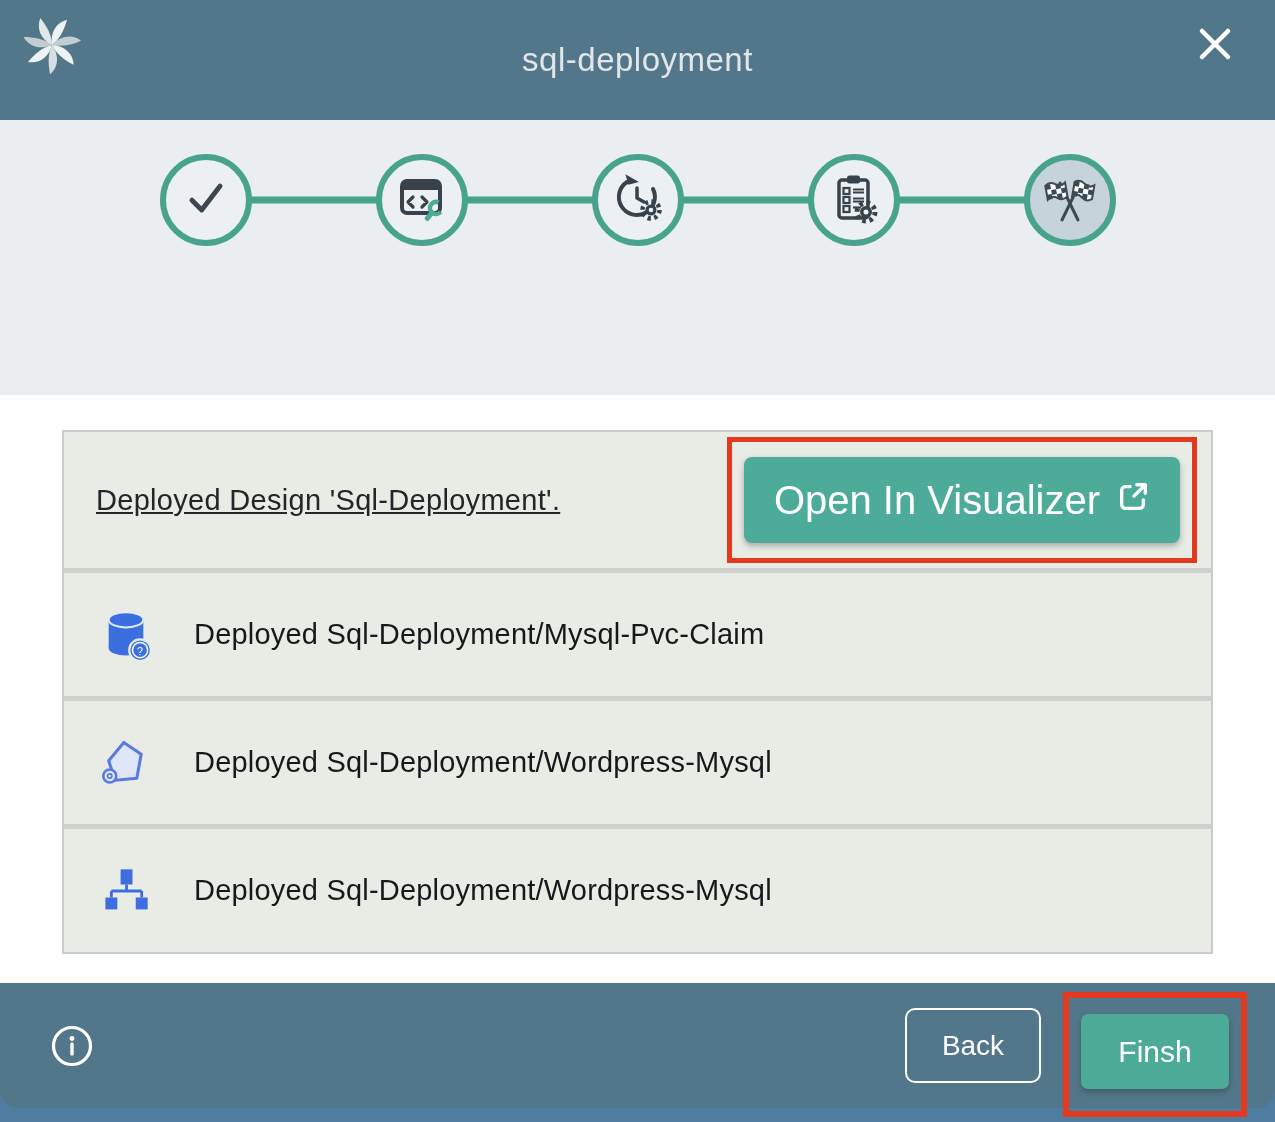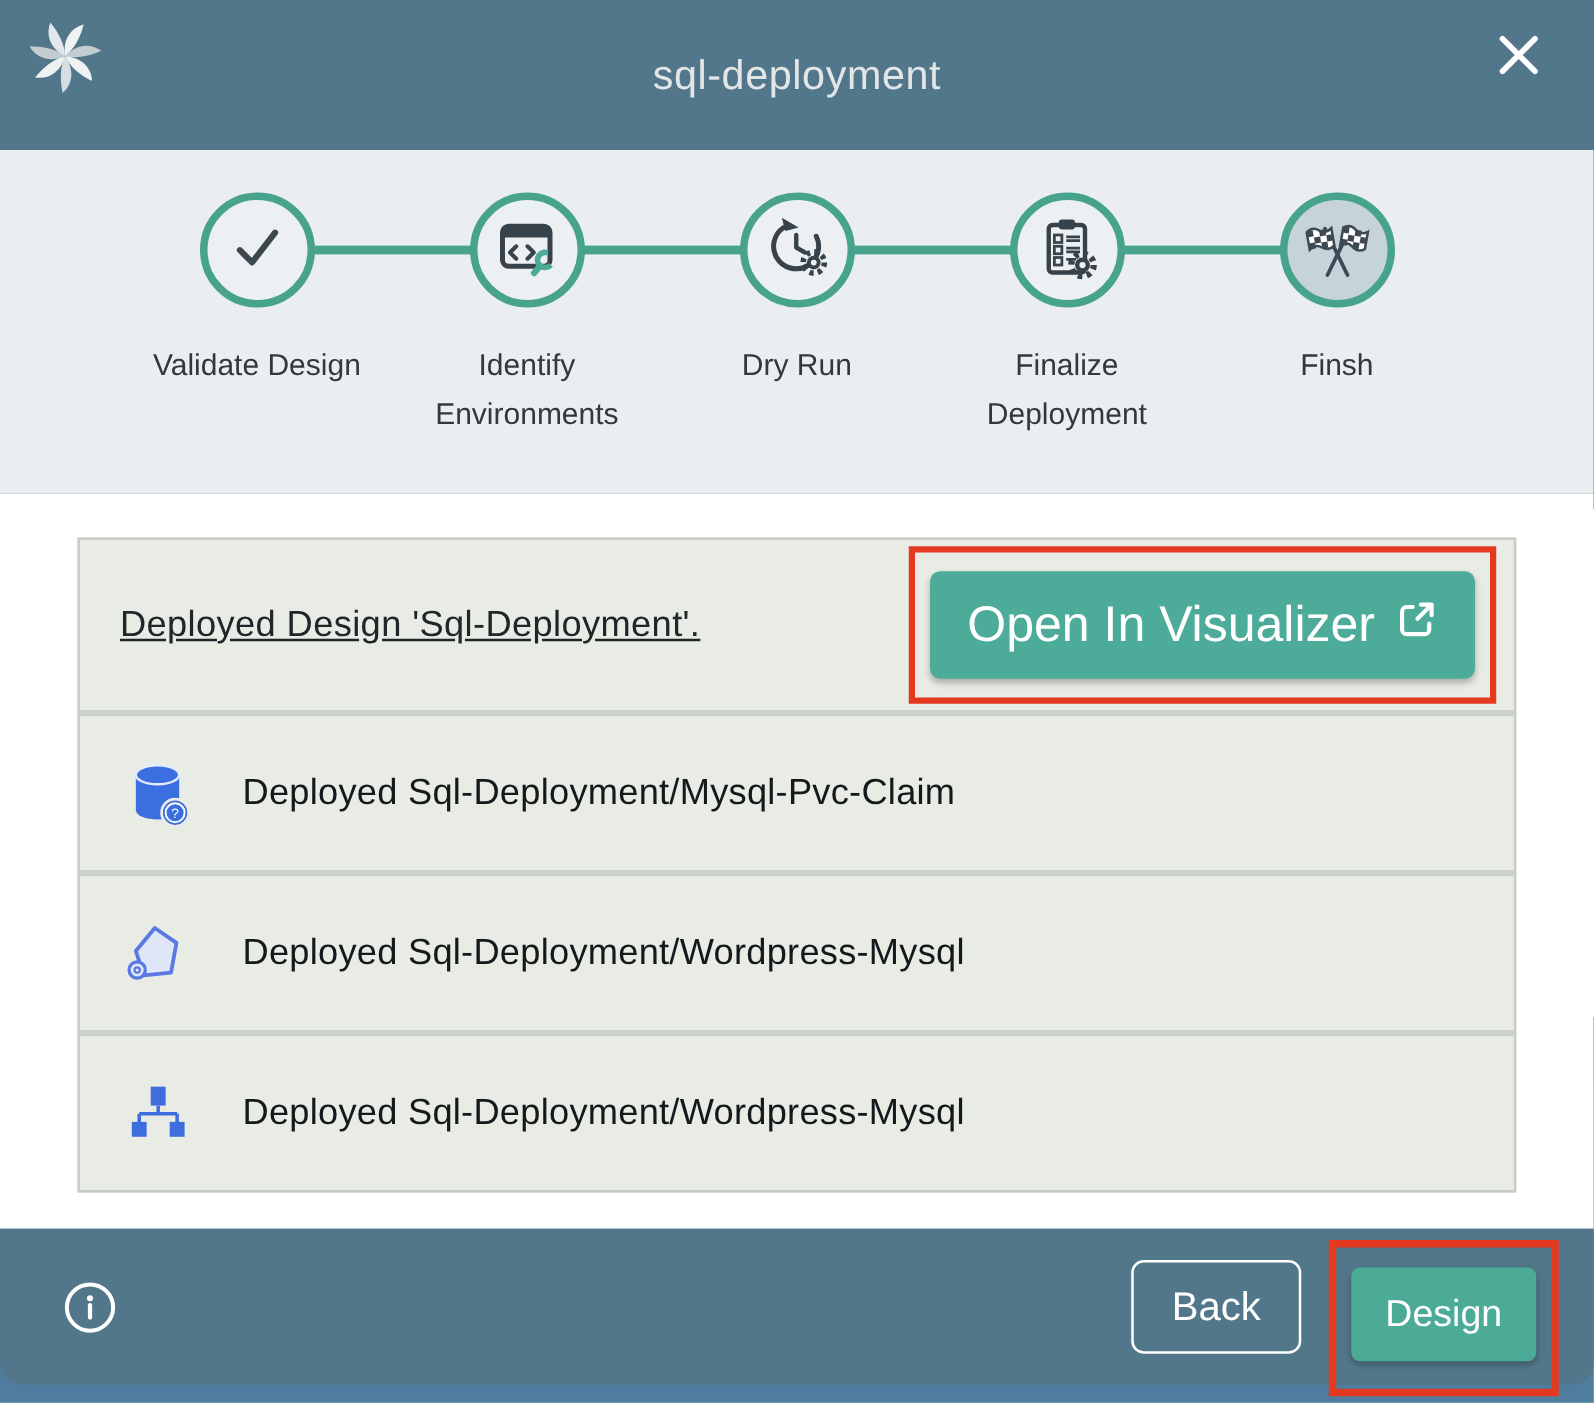--- a/index.html
+++ b/index.html
@@ -1,18 +1,18 @@
 <!DOCTYPE html>
 <html><head>
 <meta charset="utf-8">
 <style>
   * { margin:0; padding:0; box-sizing:border-box; }
   body { font-family:"Liberation Sans", sans-serif; }
   .screen{ position:relative; width:1275px; height:1122px; background:#4f7da0; overflow:hidden; }
-  .modal{ position:absolute; left:0; top:0; width:1275px; height:884px; background:#0f766e;
+  .modal{ position:absolute; left:0; top:0; width:1275px; height:884px; background:#1d4ed8;
           border-radius:0 0 18px 18px; overflow:visible;padding-left:44px; }
 
   
   .header{ position:absolute; left:0; top:0; width:100%; height:120px; background:#53778a;
            display:flex; align-items:center; }
   .logo{ position:absolute; left:22px; top:12px; width:60px; height:64px; }
   .title{ width:100%; text-align:center; color:#e2e6e8; font-size:33px; letter-spacing:.5px; }
   .close-btn{ position:absolute; right:40px; top:24px; width:40px; height:40px; cursor:pointer;
               background:none; border:none; display:flex; align-items:center; justify-content:center; }
 
@@ -43,21 +43,21 @@
   .row.item-row{ height:123px; padding:0 24px 0 36px; gap:42px; }
   .item-icon{ width:52px; height:52px; flex:0 0 52px; }
   .item-text{ font-size:29px; color:#15191c; letter-spacing:.2px; }
 
   
   .footer{ position:absolute; left:0; top:983px; width:100%; height:125px; background:#53778a;
            border-radius:0 0 18px 18px; display:flex; align-items:center; padding:0 28px; }
   .info-btn{ margin-left:22px; background:none; border:none; cursor:pointer; width:44px; height:44px; }
   .footer-spacer{ flex:1; }
   .back-btn{ width:136px; height:75px; background:transparent; border:2.5px solid #ffffff;
-             border-radius:10px; color:#ffffff; font-size:32px; font-family:"Liberation Sans",sans-serif;
+             border-radius:10px; color:#ffffff; font-size:28px; font-family:"Liberation Sans",sans-serif;
              cursor:pointer; }
   .annotation-finish{ margin-left:22px; border:6px solid #e5391f; padding:16px 12px 22px;
                       transform:translateY(9px); }
   .finish-btn{ width:148px; height:75px; background:#4bab97; border:none; border-radius:7px;
                color:#ffffff; font-size:30px; font-family:"Liberation Sans",sans-serif; cursor:pointer;
                box-shadow:0 3px 6px rgba(0,0,0,.25); }
 </style>
 </head>
 <body>
 
@@ -188,27 +188,20 @@
                     <rect x="15" y="7" width="5" height="5"></rect>
                   <rect x="0" y="11" width="5" height="5"></rect>
                     <rect x="10" y="12" width="5" height="5"></rect>
                 </g>
               </g>
             </svg>
           </span>
         </div>
       </div>
 
-      <div class="labels-row">
-        <div class="step-label">Validate Design</div>
-        <div class="step-label">Identify Environments</div>
-        <div class="step-label">Dry Run</div>
-        <div class="step-label">Finalize Deployment</div>
-        <div class="step-label">Finsh</div>
-      </div>
     </div>
 
     <div class="content">
       <div class="rows-wrap">
 
         <div class="row design-row">
           <div class="design-text">Deployed Design 'Sql-Deployment'.</div>
           <div class="annotation-open">
             <button class="open-btn">
               <span>Open In Visualizer</span>
@@ -266,18 +259,18 @@
       <button class="info-btn">
         <svg viewBox="0 0 44 44" width="44" height="44">
           <circle cx="22" cy="22" r="18.5" fill="none" stroke="#ffffff" stroke-width="3.2"></circle>
           <circle cx="22" cy="14.5" r="2.4" fill="#ffffff"></circle>
           <path d="M22 20 v10" stroke="#ffffff" stroke-width="3.4" stroke-linecap="round"></path>
         </svg>
       </button>
       <div class="footer-spacer"></div>
       <button class="back-btn">Back</button>
       <div class="annotation-finish">
-        <button class="finish-btn">Design</button>
+        <button class="finish-btn">Finsh</button>
       </div>
     </div>
 
   </div>
 </div>
 
 </body></html>

